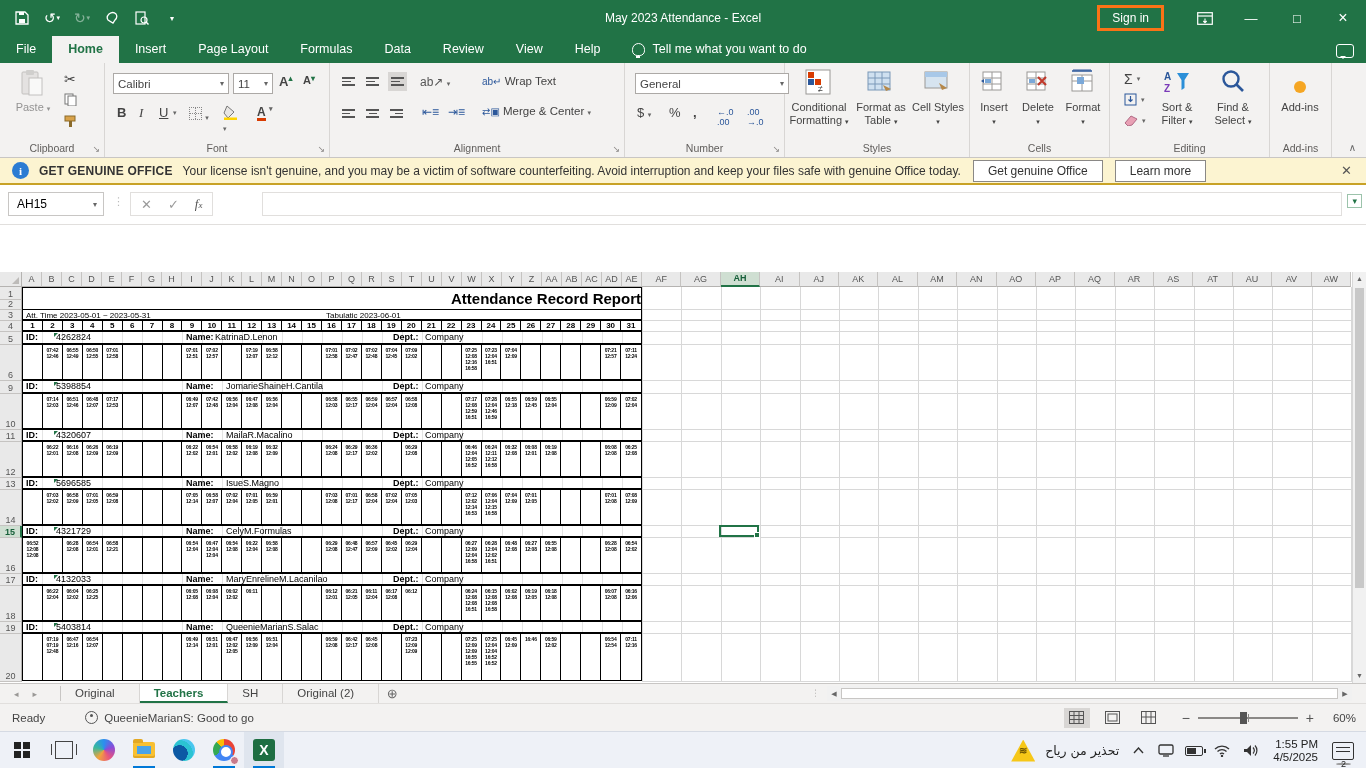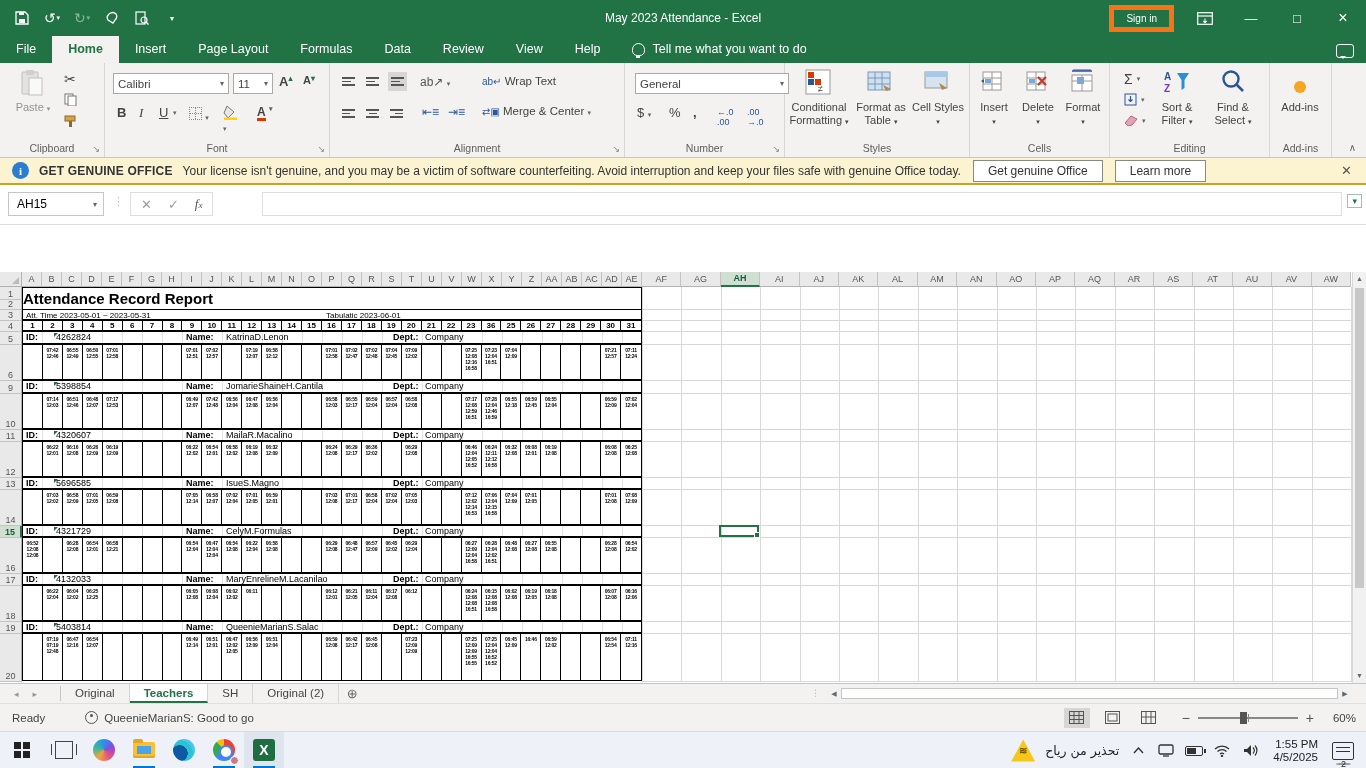--- a/index.html
+++ b/index.html
@@ -7,21 +7,21 @@
   .screen{position:relative;width:1366px;height:768px;overflow:hidden;background:#fff;
     font-family:"Liberation Sans",sans-serif;-webkit-font-smoothing:antialiased;}
 
   
   .titlebar{position:absolute;left:0;top:0;width:1366px;height:36px;background:#217346;display:flex;align-items:center;color:#fff;}
   .qat{display:flex;align-items:center;gap:14px;padding-left:14px;}
   .qat .qicon{width:16px;height:16px;display:flex;align-items:center;justify-content:center;font-size:14px;color:#fff;cursor:default;}
   .qat .dim{opacity:.45;}
   .tb-title{position:absolute;left:0;right:0;text-align:center;font-size:12px;color:#fff;pointer-events:none;}
   .tb-right{position:absolute;right:0;top:0;height:36px;display:flex;align-items:center;}
-  .signin{border:5px solid #f97316;padding:3px 12px;font-size:10px;margin-right:16px;cursor:pointer;}
+  .signin{border:3px solid #f97316;padding:3px 12px;font-size:12px;margin-right:26px;cursor:pointer;}
   .winbtn{width:46px;height:36px;display:flex;align-items:center;justify-content:center;font-size:13px;cursor:pointer;}
   .ribbon-display{width:30px;height:36px;display:flex;align-items:center;justify-content:center;margin-right:8px;}
 
   
   .tabrow{position:absolute;left:0;top:36px;width:1366px;height:27px;background:#217346;display:flex;align-items:flex-end;}
   .rtab{color:#fff;font-size:12.5px;padding:6px 16px 7px 16px;cursor:pointer;}
   .rtab.active{background:#f3f2f1;color:#217346;font-weight:bold;}
   .tellme{display:flex;align-items:center;color:#fff;font-size:12.5px;gap:7px;padding:6px 10px 7px 16px;cursor:pointer;}
   .bulb{width:13px;height:13px;border:1.5px solid #fff;border-radius:50% 50% 40% 40%;position:relative;}
   .bulb:after{content:"";position:absolute;left:3px;bottom:-3px;width:4px;height:2px;background:#fff;}
@@ -70,21 +70,21 @@
   .ch.w{width:39.4px;}
   .ch.sel{background:#cfdfd2;color:#17603a;font-weight:bold;border-bottom:2px solid #217346;line-height:12px;}
   .gutter{position:absolute;left:0;top:62px;width:22px;}
   .rh{width:22px;background:#e9e9e9;border-right:1px solid #b5b3b1;border-bottom:1px solid #c5c3c1;
       font-size:9px;color:#555;display:flex;align-items:flex-end;justify-content:center;cursor:pointer;}
   .rh.sel{background:#cfdfd2;color:#17603a;font-weight:bold;border-right:2px solid #217346;}
   .rows{position:absolute;left:22px;top:62px;width:1330px;}
   .blk{display:flex;}
   .report{width:620px;flex:none;background:#fff;position:relative;}
   .empty{flex:1;border-bottom:1px solid #d8d8d8;background:repeating-linear-gradient(to right,#d8d8d8 0 1px,transparent 1px 39.4px);position:relative;}
-  .b-title{border:1px solid #000;font-weight:bold;font-size:15px;text-align:left;line-height:22px;font-family:"Liberation Sans",sans-serif;}
+  .b-title{border:1px solid #000;font-weight:bold;font-size:15px;text-align:right;line-height:22px;font-family:"Liberation Sans",sans-serif;padding-left:28px;}
   .b-meta{border:1px solid #000;margin-top:-1px;font-size:8px;position:relative;}
   .b-meta span{position:absolute;top:1px;}
   .b-days{border:1px solid #000;margin-top:-1px;display:grid;grid-template-columns:repeat(31,1fr);}
   .b-days div{border-right:1px solid #000;font-size:8px;font-weight:bold;text-align:center;line-height:9px;}
   .b-days div:last-child{border-right:none;}
   .b-id{border:1px solid #000;margin-top:-1px;font-size:9px;position:relative;
         background:repeating-linear-gradient(to right,transparent 0 19px,#e4e4e4 19px 20px);}
   .b-id span{position:absolute;top:0px;white-space:nowrap;}
   .tri{position:absolute;width:0;height:0;border-top:4px solid #217346;border-right:4px solid transparent;top:1px;}
   .b-time{border:1px solid #000;margin-top:-1px;display:grid;grid-template-columns:repeat(31,1fr);}
@@ -95,21 +95,21 @@
   .selcell:after{content:"";position:absolute;right:-3px;bottom:-3px;width:4px;height:4px;background:#217346;border:1px solid #fff;}
   .vscroll{position:absolute;right:0;top:47px;width:14px;height:411px;background:#f1f1f1;border-left:1px solid #d8d8d8;}
   .vscroll .arr{height:14px;font-size:7px;color:#666;text-align:center;line-height:14px;cursor:pointer;}
   .vthumb{position:absolute;left:2px;right:2px;top:16px;height:300px;background:#c8c8c8;cursor:pointer;}
   .vscroll .dn{position:absolute;bottom:0;left:0;right:0;}
 
   
   .sheettabs{position:absolute;left:0;top:683px;width:1366px;height:20px;background:#f3f2f1;border-top:1px solid #c8c6c4;display:flex;align-items:stretch;font-size:11.5px;color:#444;}
   .stnav{width:60px;display:flex;align-items:center;gap:14px;padding-left:14px;color:#9a9896;font-size:9px;}
   .stsep{width:1px;background:#c8c6c4;margin:2px 0;}
-  .stab{padding:3px 14px 0 14px;cursor:pointer;border-right:1px solid #d8d6d4;}
+  .stab{padding:3px 24px 0 14px;cursor:pointer;border-right:1px solid #d8d6d4;}
   .stab.active{background:#fff;color:#217346;font-weight:bold;border-bottom:2px solid #217346;}
   .newsheet{width:26px;display:flex;align-items:center;justify-content:center;color:#666;font-size:13px;cursor:pointer;}
   .hscroll{position:absolute;right:14px;top:2px;width:525px;height:15px;background:#f1f1f1;display:flex;align-items:center;}
   .hscroll .arr{width:14px;font-size:7px;color:#666;text-align:center;cursor:pointer;}
   .hthumb{flex:1;height:11px;background:#fff;border:1px solid #c8c6c4;cursor:pointer;}
   .hdots{position:absolute;right:545px;top:4px;color:#b5b3b1;font-size:9px;letter-spacing:1px;}
 
   
   .statusbar{position:absolute;left:0;top:703px;width:1366px;height:28px;background:#f3f2f1;border-top:1px solid #e1dfdd;display:flex;align-items:center;font-size:11.5px;color:#444;}
   .statusbar .ready{margin-left:12px;}
@@ -606,38 +606,38 @@
             <div>14</div>
             <div>15</div>
             <div>16</div>
             <div>17</div>
             <div>18</div>
             <div>19</div>
             <div>20</div>
             <div>21</div>
             <div>22</div>
             <div>23</div>
-            <div>36</div>
+            <div>24</div>
             <div>25</div>
             <div>26</div>
             <div>27</div>
             <div>28</div>
             <div>29</div>
             <div>30</div>
             <div>31</div>
           </div>
           <div class="empty"></div>
         </div>
         <div class="blk" style="height: 13px;">
           <div class="report b-id" style="height: 13px;">
             <span style="left: 3px; font-weight: bold;">ID:</span>
             <i class="tri" style="left: 31px;"></i>
             <span style="left: 33px;">4262824</span>
             <span style="left: 163px; font-weight: bold;">Name:</span>
-            <span style="left: 203px;">KatrinaD.Lenon</span>
+            <span style="left: 192px;">KatrinaD.Lenon</span>
             <span style="left: 370px; font-weight: bold;">Dept.:</span>
             <span style="left: 402px;">Company</span>
           </div>
           <div class="empty"></div>
         </div>
         <div class="blk" style="height: 36px;">
           <div class="report b-time" style="height: 36px;">
             <div></div>
             <div>07:42
 12:46</div>

